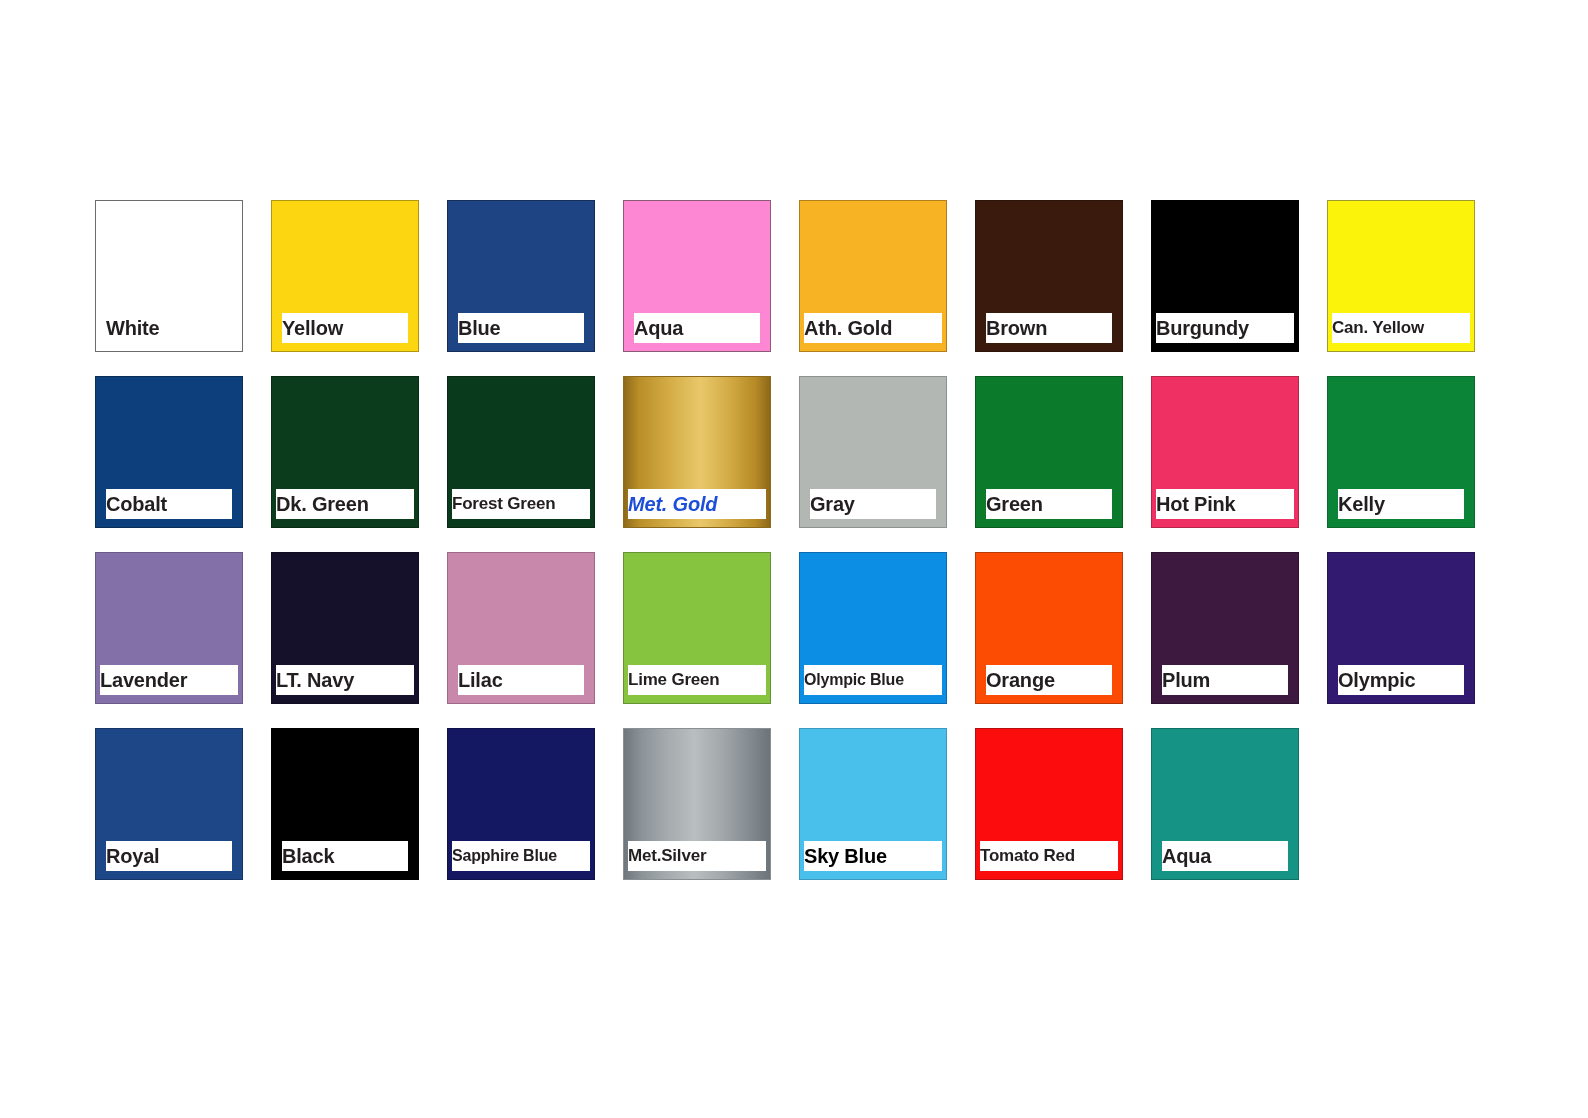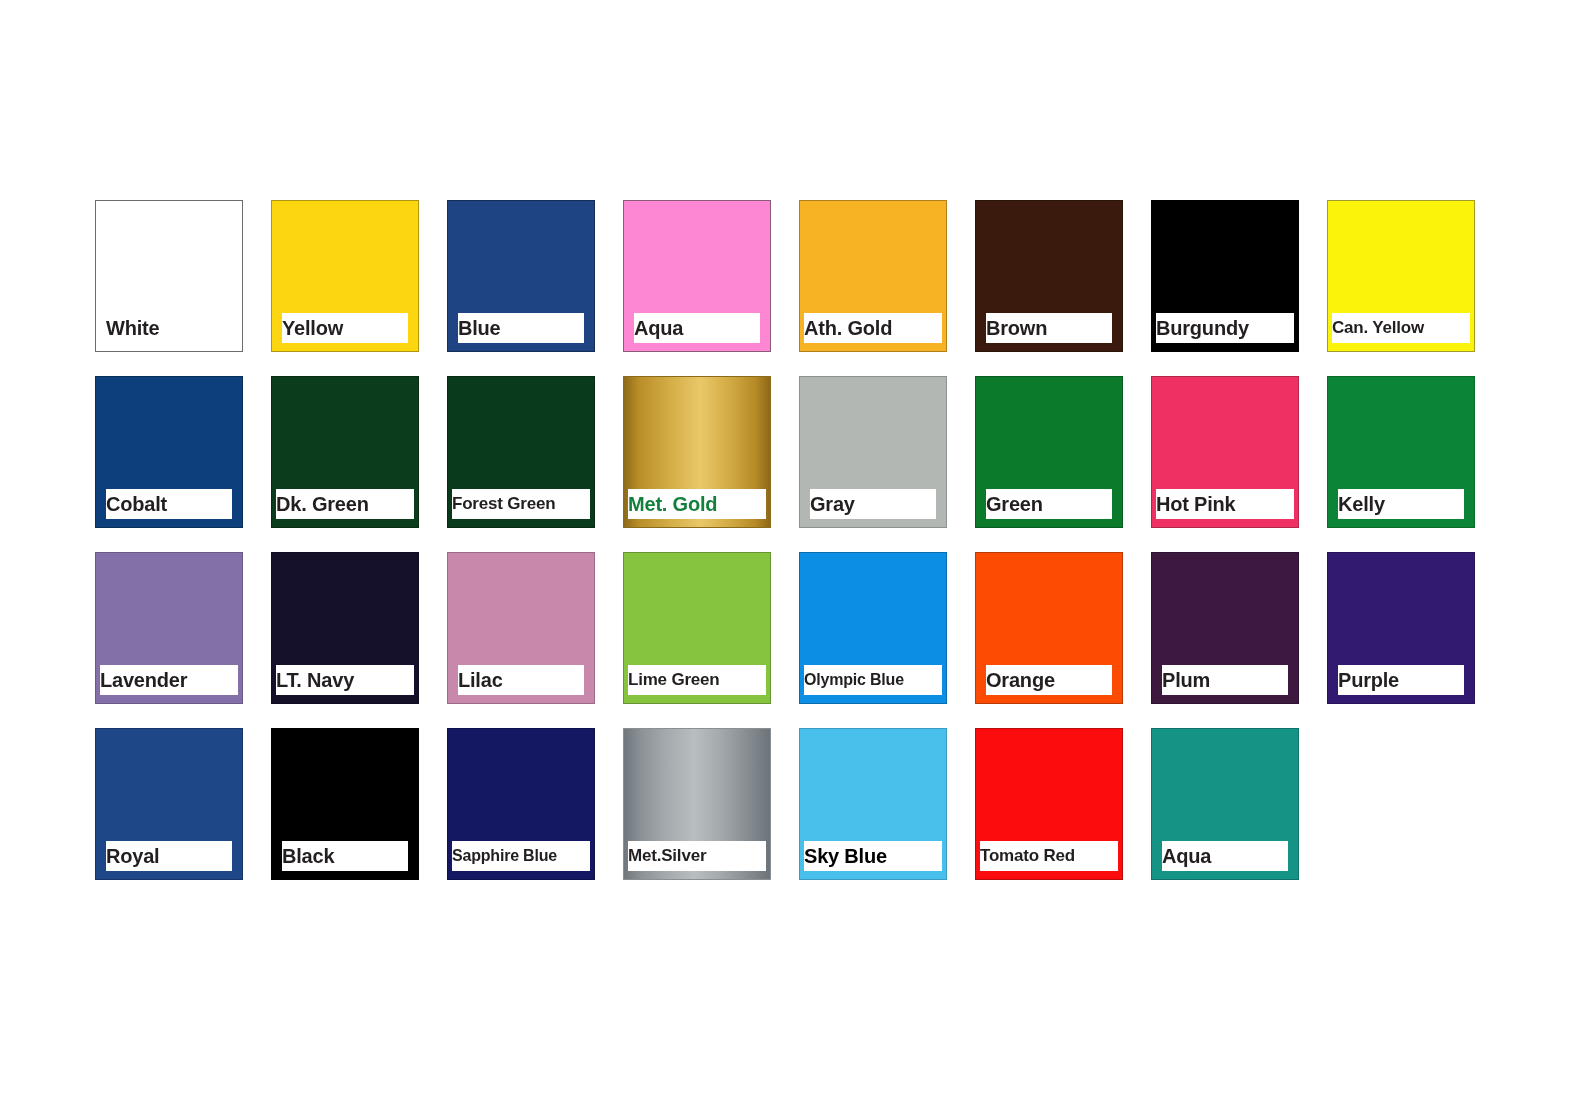--- a/index.html
+++ b/index.html
@@ -135,21 +135,21 @@
       </div>
       <div class="swatch" style="border-color: rgb(8, 42, 20); text-decoration: underline;">
         <div class="swatch-fill" style="background: rgb(10, 58, 28);"></div>
         <div class="label-box wide" style="background: rgb(255, 255, 255);">
           <span class="label-text small" style="color: rgb(35, 31, 32);">Forest Green</span>
         </div>
       </div>
       <div class="swatch" style="border-color: rgb(140, 106, 28);">
         <div class="swatch-fill" style="background: linear-gradient(90deg, rgb(142, 106, 25) 0%, rgb(185, 141, 39) 10%, rgb(210, 171, 68) 30%, rgb(233, 200, 106) 52%, rgb(211, 171, 69) 72%, rgb(182, 138, 38) 90%, rgb(141, 104, 24) 100%);"></div>
         <div class="label-box wide" style="background: rgb(255, 255, 255);">
-          <span class="label-text" style="color: #15803d;">Met. Gold</span>
+          <span class="label-text" style="color: #1d4ed8; font-style: italic;">Met. Gold</span>
         </div>
       </div>
       <div class="swatch" style="border-color: rgb(141, 145, 143);">
         <div class="swatch-fill" style="background: rgb(178, 183, 180);"></div>
         <div class="label-box" style="background: rgb(255, 255, 255);">
           <span class="label-text" style="color: rgb(35, 31, 32);">Gray</span>
         </div>
       </div>
       <div class="swatch" style="border-color: rgb(8, 92, 32);">
         <div class="swatch-fill" style="background: rgb(11, 122, 42);"></div>
@@ -207,21 +207,21 @@
       </div>
       <div class="swatch" style="border-color: rgb(46, 19, 48);">
         <div class="swatch-fill" style="background: rgb(61, 25, 64);"></div>
         <div class="label-box" style="background: rgb(255, 255, 255);">
           <span class="label-text" style="color: rgb(35, 31, 32);">Plum</span>
         </div>
       </div>
       <div class="swatch" style="border-color: rgb(38, 20, 86);">
         <div class="swatch-fill" style="background: rgb(50, 26, 112);"></div>
         <div class="label-box" style="background: rgb(255, 255, 255);">
-          <span class="label-text" style="color: rgb(35, 31, 32);">Purple</span>
+          <span class="label-text" style="color: rgb(35, 31, 32);">Olympic</span>
         </div>
       </div>
       <div class="swatch" style="border-color: rgb(22, 52, 101);">
         <div class="swatch-fill" style="background: rgb(30, 71, 136);"></div>
         <div class="label-box" style="background: rgb(255, 255, 255);">
           <span class="label-text" style="color: rgb(35, 31, 32);">Royal</span>
         </div>
       </div>
       <div class="swatch" style="border-color: rgb(0, 0, 0);">
         <div class="swatch-fill" style="background: rgb(0, 0, 0);"></div>

